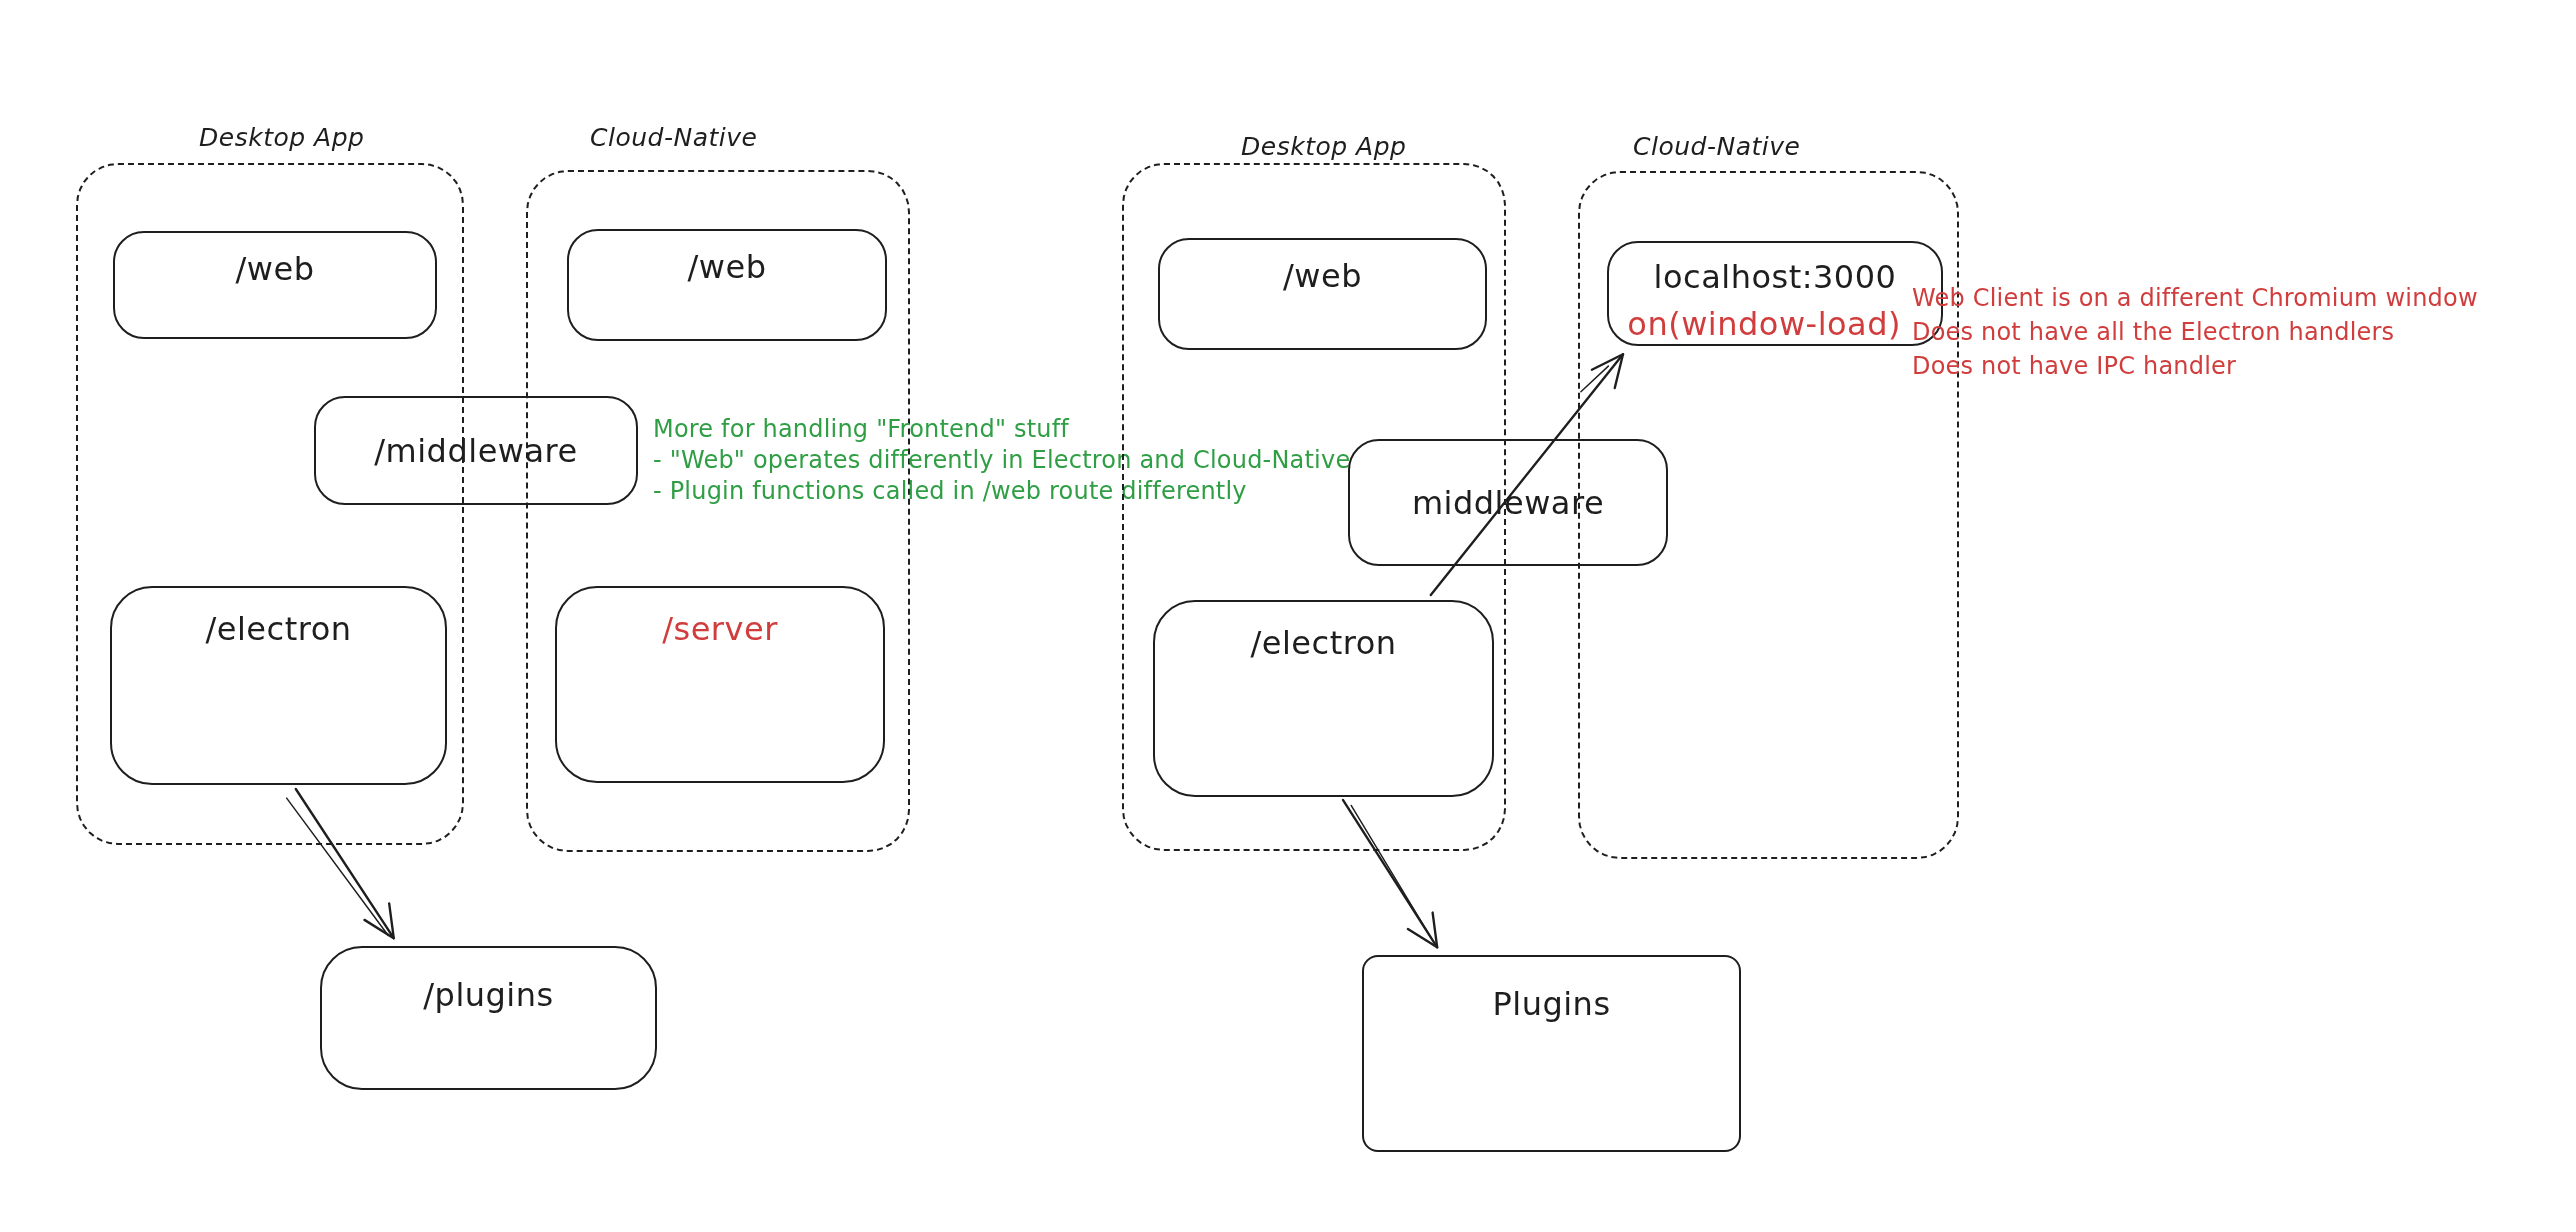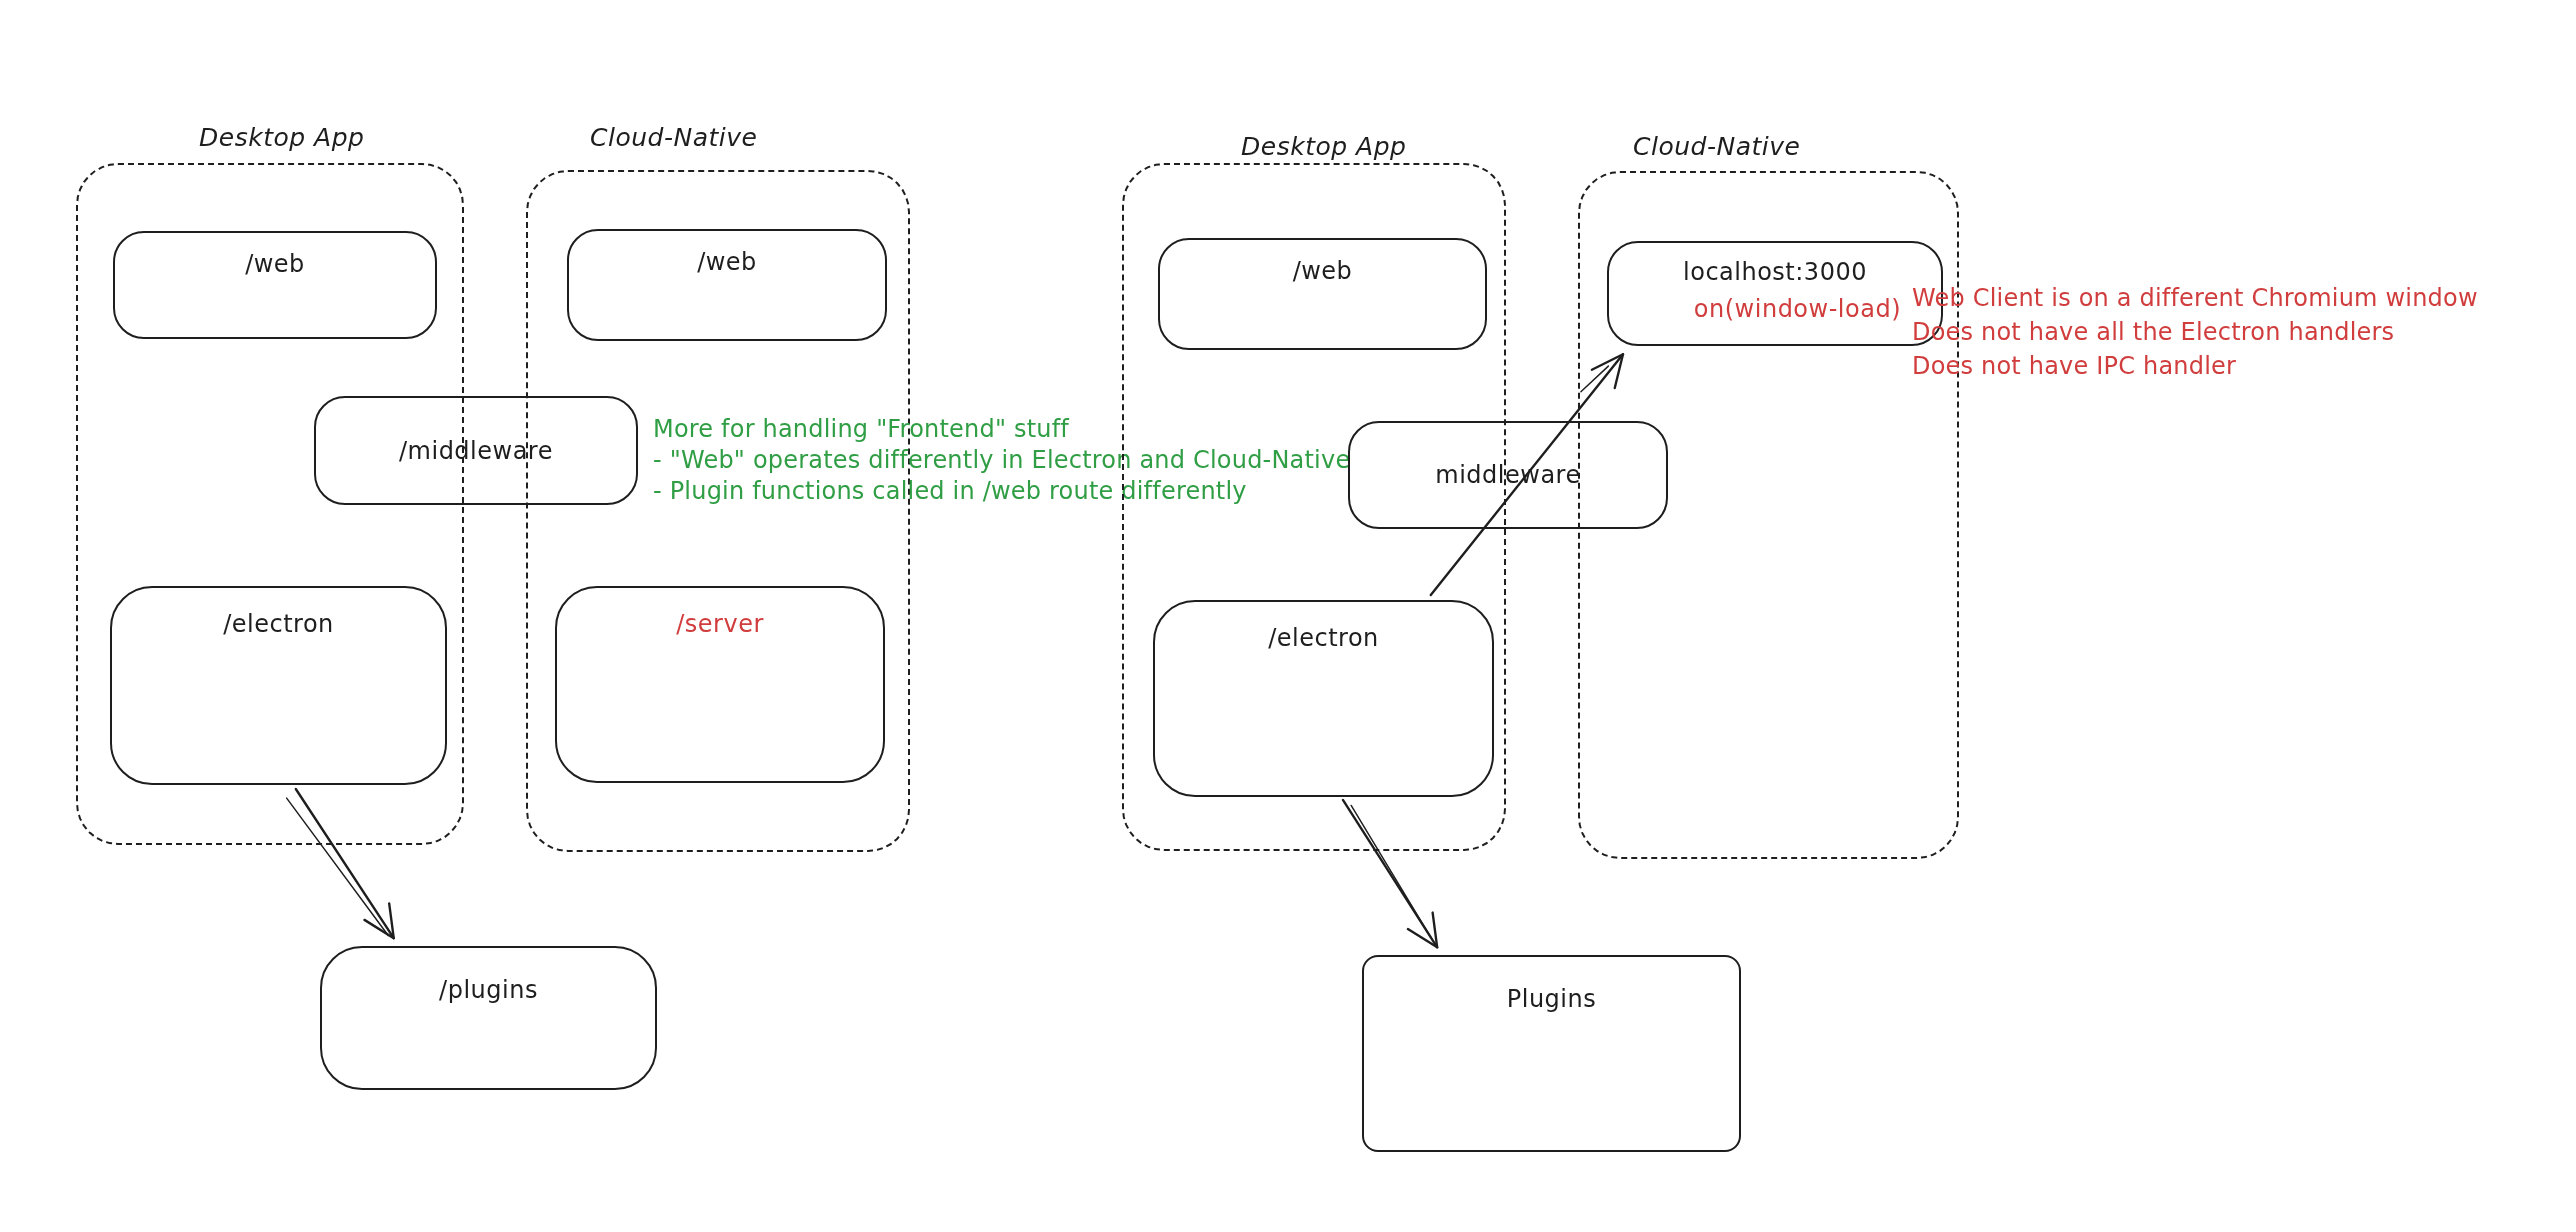--- a/index.html
+++ b/index.html
@@ -32,21 +32,21 @@
     border:2.4px solid #1e1e1e;
     border-radius:31px;
     background:transparent;
     box-sizing:border-box;
     display:flex;
     justify-content:center;
     align-items:flex-start;
   }
   .node.big{border-radius:42px;}
   .node .node-label{
-    font-size:24px;
+    font-size:32px;
     letter-spacing:0.5px;
     white-space:nowrap;
     text-align:right;
   }
   .node.center-label{align-items:center;}
   .pad18{padding-top:16.5px;}
   .pad26{padding-top:22px;}
   .pad32{padding-top:27.5px;}
   .red-text{color:#d13d3d;}
   .note{
@@ -128,21 +128,21 @@
     <span class="node-label">/web</span>
   </div>
 
   <div class="abs node" style="left:1607px;top:241px;width:336px;height:105px;">
     <div class="localhost-inner">
       <span class="node-label localhost-title">localhost:3000</span>
       <span class="node-label red-text window-load">on(window-load)</span>
     </div>
   </div>
 
-  <div class="abs node center-label" style="left:1348px;top:389px;width:320px;height:108px;margin-top:32px;">
+  <div class="abs node center-label" style="left:1348px;top:407px;width:320px;height:127px;margin-top:32px;">
     <span class="node-label">middleware</span>
   </div>
 
   <div class="abs node big pad26" style="left:1153px;top:600px;width:341px;height:197px;">
     <span class="node-label">/electron</span>
   </div>
 
   <div class="abs node big pad32" style="left:1362px;top:955px;width:379px;height:197px;border-radius:16px;">
     <span class="node-label">Plugins</span>
   </div>

